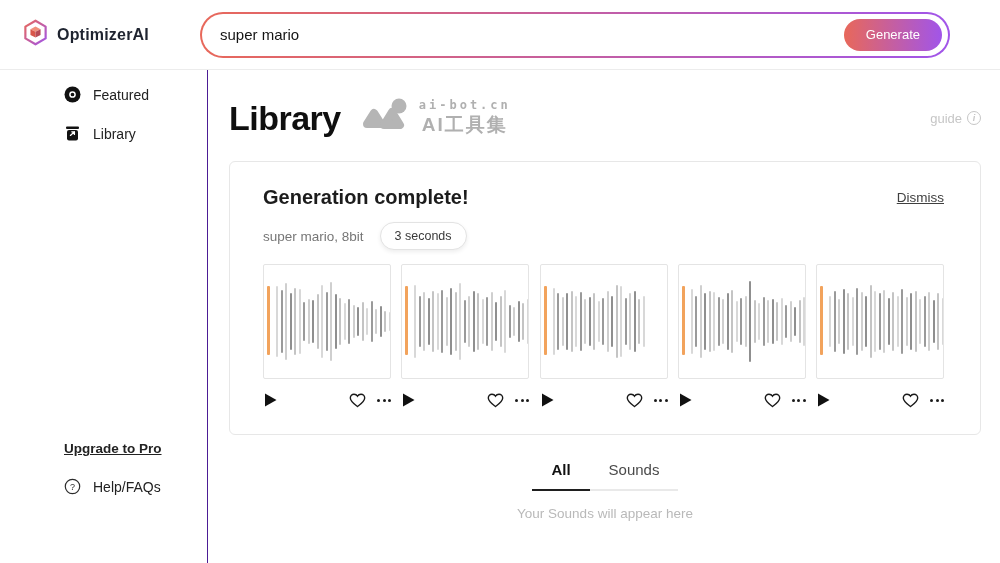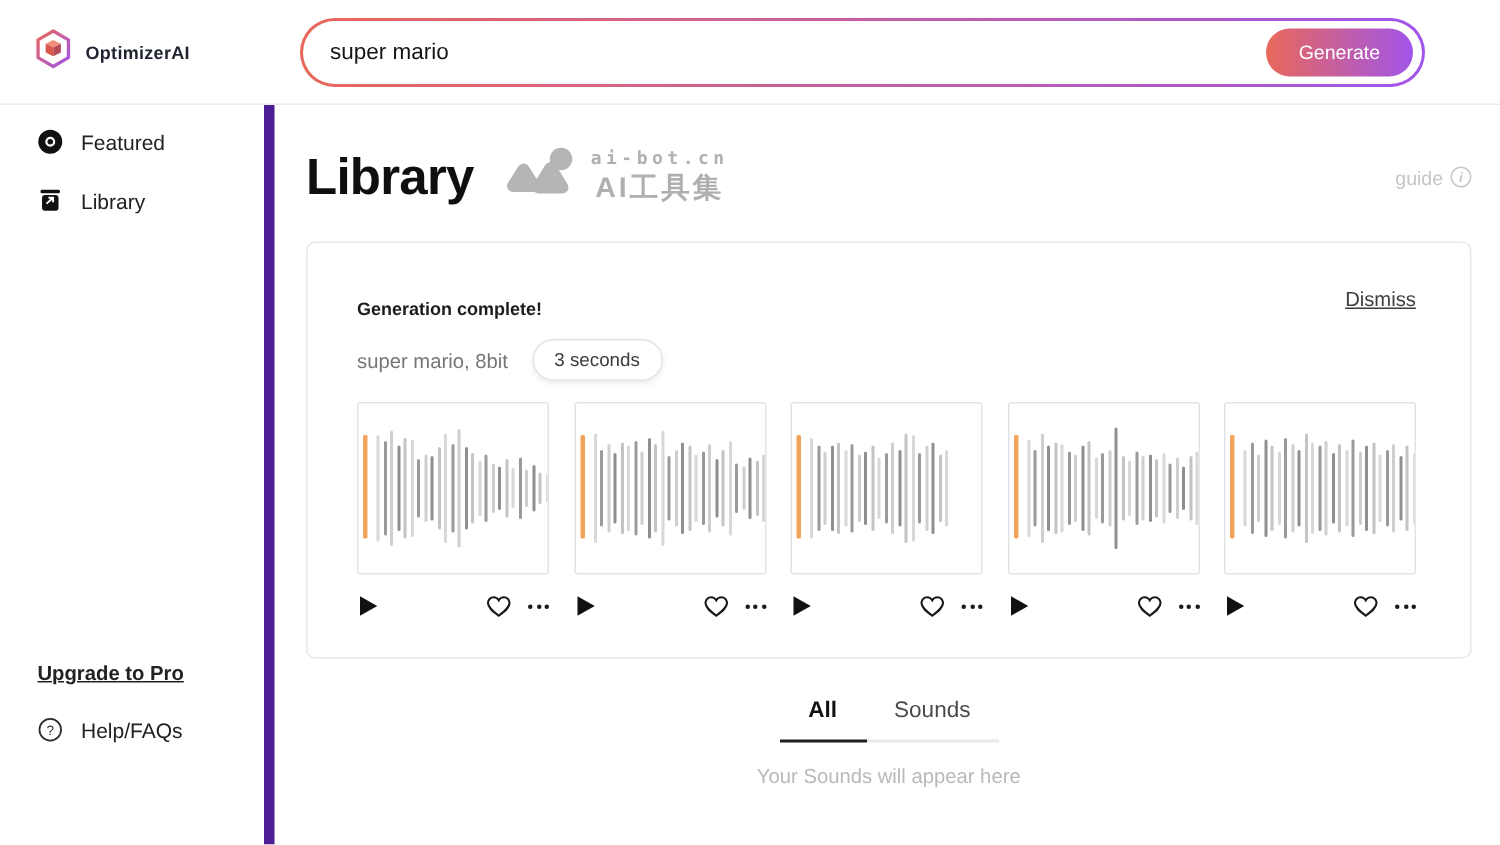--- a/index.html
+++ b/index.html
@@ -2,52 +2,52 @@
 <html style="--accent: #F2A35C; --grad-start: #E8685A; --grad-end: #A155E9;"><head>
 <meta charset="utf-8">
 <style>
   * { margin:0; padding:0; box-sizing:border-box; }
   html,body { width:1000px; height:563px; background:#fff; font-family:"Liberation Sans", sans-serif; color:#222; overflow:hidden; }
   .app { width:1000px; height:563px; display:flex; flex-direction:column; }
 
   
   .topbar { height:70px; display:flex; align-items:center; border-bottom:1px solid #ececec; flex:none; }
   .brand { width:178px; padding-left:22px; display:flex; align-items:center; gap:8px; flex:none; }
-  .brand-name { font-size:12px; font-weight:700; color:#1f2430; letter-spacing:.2px; }
+  .brand-name { font-size:16px; font-weight:700; color:#1f2430; letter-spacing:.2px; }
   .prompt-wrap { flex:1; margin-left:22px; margin-right:50px; padding:2px; border-radius:25px;
                  background:linear-gradient(90deg, var(--grad-start), var(--grad-end)); }
   .prompt-inner { background:#fff; border-radius:23px; height:42px; display:flex; align-items:center; padding-left:18px; }
   .prompt-inner input { flex:1; border:none; outline:none; font-size:15px; color:#141414; font-family:"Liberation Sans", sans-serif; background:transparent; }
   .generate-btn { flex:none; margin-right:6px; height:32px; padding:0 22px; border:none; border-radius:16px; color:#fff;
                   font-size:13px; font-family:"Liberation Sans", sans-serif; cursor:pointer;
                   background:linear-gradient(90deg, var(--grad-start), var(--grad-end)); }
 
   
   .body { flex:1; display:flex; min-height:0; }
-  .sidebar { width:183px; flex:none; border-right:7px solid #4c1d95; display:flex; flex-direction:column; padding-top:6px; }
+  .sidebar { width:169px; flex:none; border-right:1px solid #4c1d95; display:flex; flex-direction:column; padding-top:6px;margin-left:39px; }
   .side-item { display:flex; align-items:center; gap:12px; padding:10px 0 10px 25px; font-size:14px; color:#222; cursor:pointer; }
   .side-item + .side-item { margin-top:2px; }
   .side-footer { margin-top:auto; padding-bottom:58px; }
   .upgrade { display:block; margin:0 0 12px 25px; font-size:13.5px; font-weight:700; color:#222; text-decoration:underline; cursor:pointer; }
   .icon16 { width:17px; height:17px; flex:none; display:block; }
 
   
   .main { flex:1; padding:25px 19px 0 21px; min-width:0; }
   .title-row { display:flex; align-items:center; height:46px; }
   .page-title { font-size:34px; font-weight:800; letter-spacing:-.5px; color:#0f0f0f; }
   .watermark { display:flex; align-items:center; gap:8px; margin-left:18px; color:#b0b0b0;text-align:center; }
   .wm-text1 { font-family:"DejaVu Sans Mono", monospace; font-size:12px; font-weight:700; letter-spacing:3px; color:#b0b0b0; }
   .wm-text2 { font-size:19px; font-weight:700; color:#b0b0b0; letter-spacing:2px; }
   .guide { margin-left:auto; display:flex; align-items:center; gap:5px; color:#c6c6c6; font-size:13px; cursor:pointer; }
   .info-circle { width:14px; height:14px; border:1px solid #c6c6c6; border-radius:50%; font-size:9px; line-height:12px; text-align:center; color:#c6c6c6; font-style:italic; font-weight:700; }
 
   
   .gen-card { margin-top:20px; border:1px solid #e7e7e7; border-radius:6px; padding:24px 36px 24px 33px; }
   .card-head { display:flex; align-items:center; justify-content:space-between; }
-  .card-heading { font-size:12px; font-weight:700; color:#1c1c1c;margin-top:13px; }
+  .card-heading { font-size:20px; font-weight:700; color:#1c1c1c; }
   .dismiss { font-size:13.5px; color:#3f3f3f; text-decoration:underline; cursor:pointer; }
   .meta-row { margin-top:13px; display:flex; align-items:center; gap:16px; }
   .prompt-summary { font-size:13.5px; color:#767676; }
   .dur-badge { font-size:12.5px; color:#3a3a3a; background:#fff; border:1px solid #e3e3e3; border-radius:15px;
                padding:6px 14px; box-shadow:0 2px 4px rgba(0,0,0,.07); }
   .tracks { margin-top:14px; display:flex; justify-content:space-between; }
   .tile { width:128px; }
   .wave-box { position:relative; height:115px; border:1px solid #e4e4e4; border-radius:2px; background:#fff;
               display:flex; align-items:center; gap:2.5px; padding-left:12px; overflow:hidden; cursor:pointer; }
   .playhead { position:absolute; left:3px; top:19%; height:61%; width:3px; background:var(--accent); border-radius:1px; }

